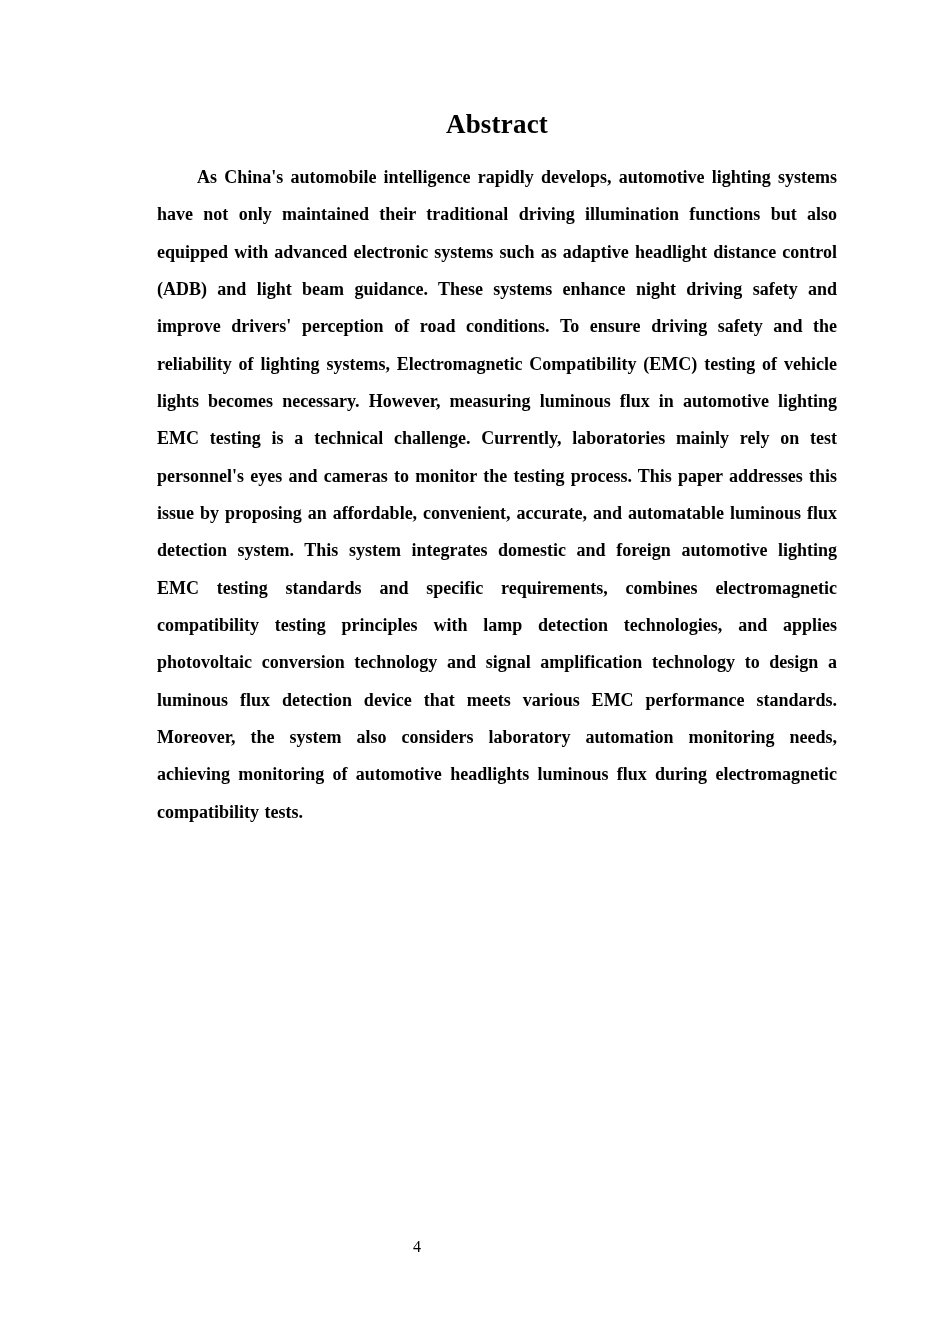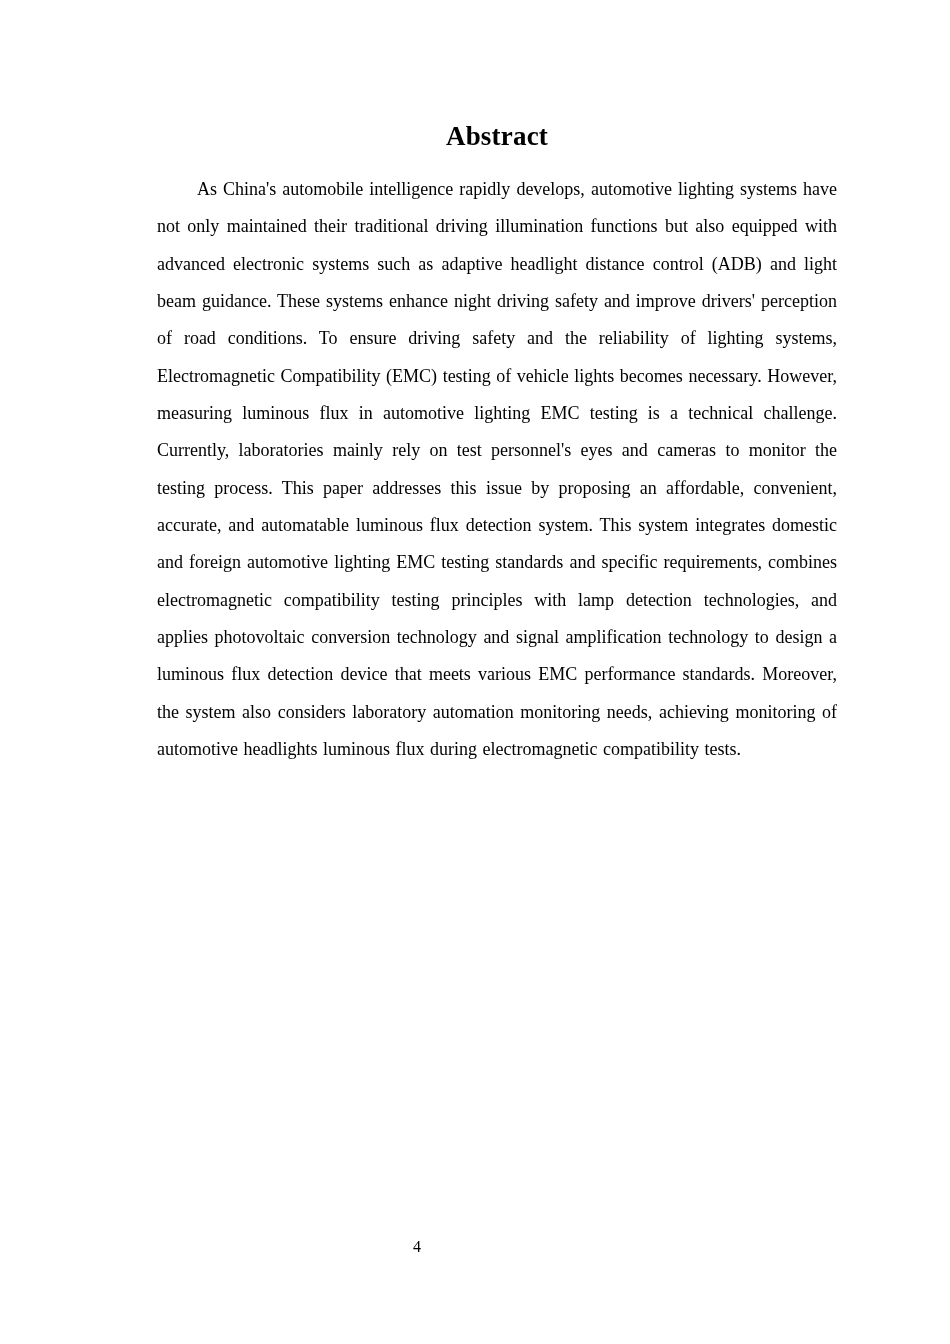--- a/index.html
+++ b/index.html
@@ -12,39 +12,40 @@
     width: 950px;
     height: 1344px;
     background: #ffffff;
     color: #000000;
     font-family: "Liberation Serif", serif;
     overflow: hidden;
   }
   .content {
     position: absolute;
     left: 157px;
-    top: 121px;
+    top: 109px;
     width: 680px;
   }
   .abstract-heading {
     margin: 0 0 19px 0;
     font-size: 27px;
     line-height: 31px;
     font-weight: bold;
     text-align: center;
     letter-spacing: 0.2px;
   }
   .body-paragraph {
     margin: 0;
     font-size: 18px;
     line-height: 37.33px;
     text-align: justify;
     text-justify: inter-word;
     text-indent: 40px;
     word-spacing: 1px;
+    font-weight: bold;
   }
   .page-footer {
     position: absolute;
     left: 0;
     top: 1237px;
     width: 834px;
     text-align: center;
     font-size: 16px;
     line-height: 20px;
   }

